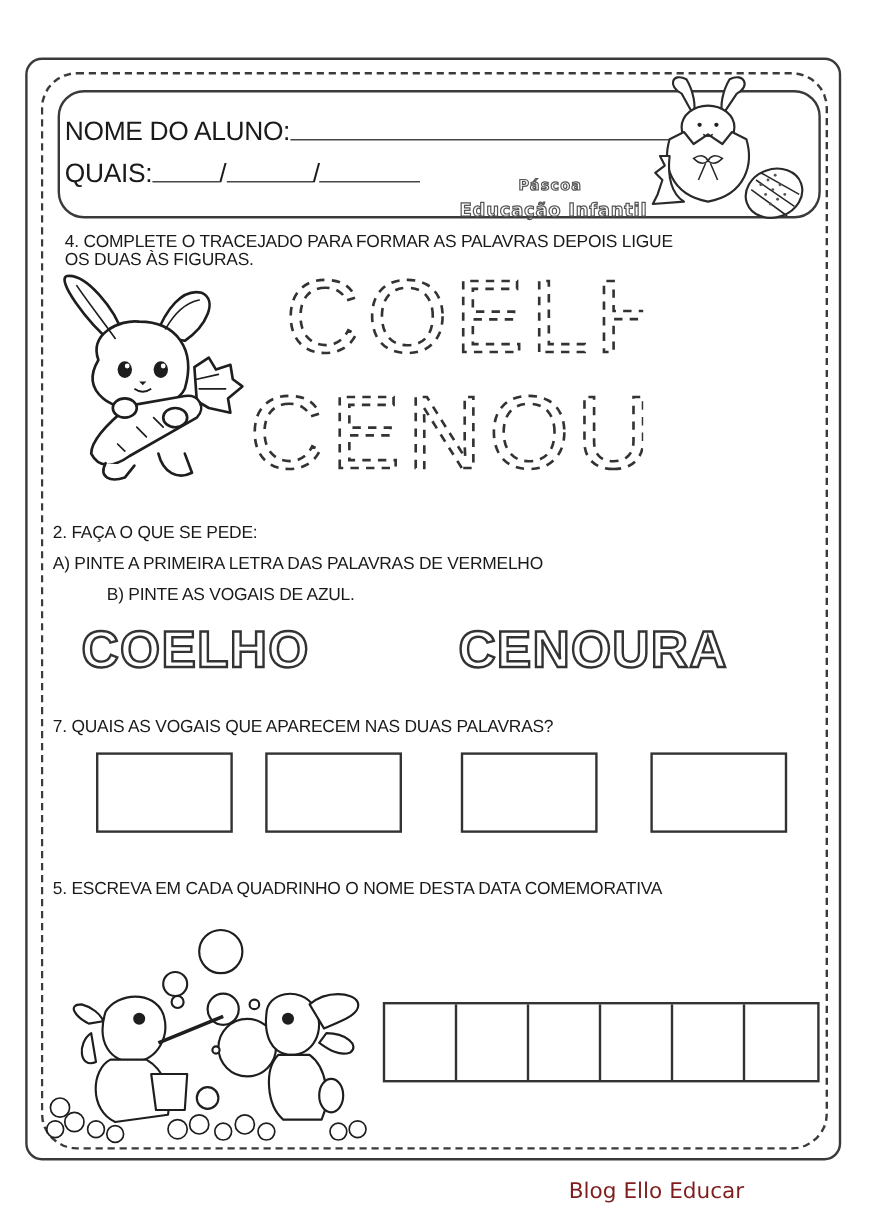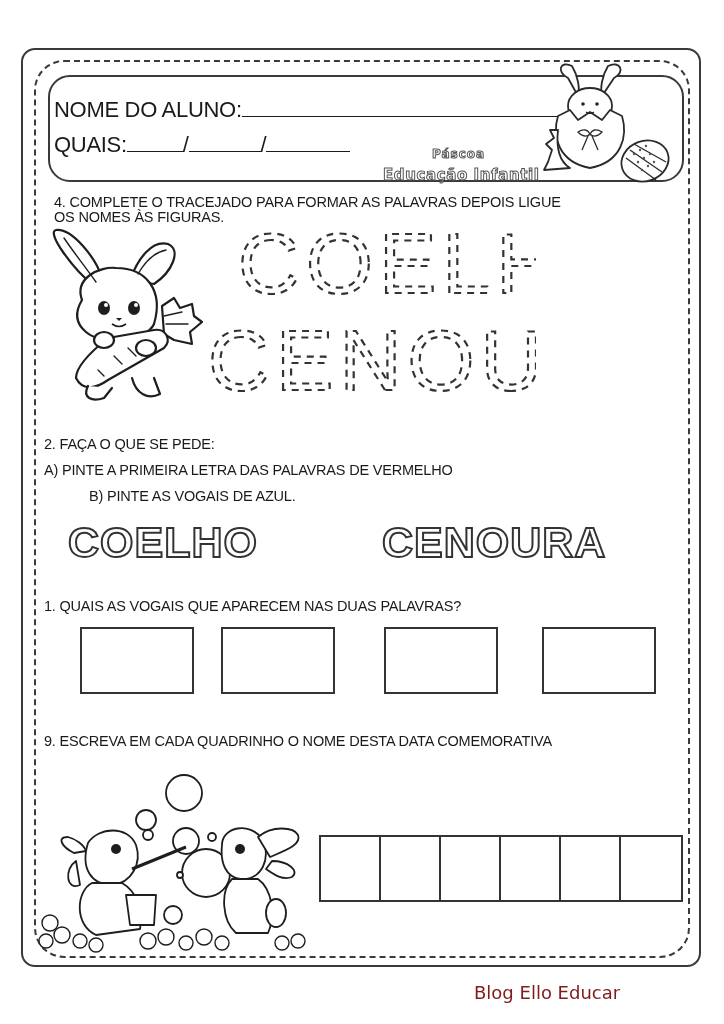--- a/index.html
+++ b/index.html
@@ -71,21 +71,21 @@
     <circle cx="108" cy="104" r="1.2"></circle>
       <circle cx="114" cy="100" r="1.2"></circle>
       <circle cx="120" cy="96" r="1.2"></circle>
     <circle cx="112" cy="112" r="1.2"></circle>
       <circle cx="118" cy="108" r="1.2"></circle>
       <circle cx="124" cy="104" r="1.2"></circle>
   </g>
 </svg>
 
 <div class="abs q" style="left:54px; top:194px;">4. COMPLETE O TRACEJADO PARA FORMAR AS PALAVRAS DEPOIS LIGUE</div>
-<div class="abs q" style="left:54px; top:209px;">OS NOMES ÀS FIGURAS.</div>
+<div class="abs q" style="left:54px; top:209px;">OS DUAS ÀS FIGURAS.</div>
 
 <svg class="abs" style="left:42px; top:228px;" width="165" height="180" viewBox="0 0 165 180">
   <g fill="#fff" stroke="#1e1e1e" stroke-width="2.2" stroke-linejoin="round" stroke-linecap="round">
     <path d="M52 58 C30 40, 4 4, 14 2 C30 0, 54 30, 60 50 Z"></path>
     <path d="M88 52 C96 30, 110 12, 126 16 C140 22, 130 44, 112 56 Z"></path>
     <path d="M40 72 C32 50, 58 38, 74 40 C104 40, 122 62, 112 96 C104 114, 60 118, 44 104 C32 94, 34 82, 40 72 Z"></path>
     <path d="M120 78 L132 70 L138 80 L150 76 L152 88 L160 94 L148 104 L150 116 L132 112 L122 106 Z"></path>
     <path d="M66 110 C56 118, 34 136, 34 150 C40 162, 52 162, 66 152 L122 120 C130 112, 124 100, 112 102 Z"></path>
     <path d="M46 158 C40 170, 50 174, 62 170 L70 160"></path>
     <path d="M90 150 C94 166, 106 172, 118 166 L112 150"></path>
@@ -113,27 +113,27 @@
   <text x="2" y="73">CENOURA</text>
 </svg>
 
 <div class="abs q" style="left:44px; top:436px;">2.  FAÇA O QUE SE PEDE:</div>
 <div class="abs q" style="left:44px; top:462px;">A) PINTE A PRIMEIRA LETRA DAS PALAVRAS DE VERMELHO</div>
 <div class="abs q" style="left:44px; top:488px;margin-left:45px;">B) PINTE AS VOGAIS DE AZUL.</div>
 
 <div class="abs outline-word" style="left:68px; top:518px;">COELHO</div>
 <div class="abs outline-word" style="left:382px; top:518px;">CENOURA</div>
 
-<div class="abs q" style="left:44px; top:598px;">1.  QUAIS AS VOGAIS QUE APARECEM NAS DUAS PALAVRAS?</div>
+<div class="abs q" style="left:44px; top:598px;">7.  QUAIS AS VOGAIS QUE APARECEM NAS DUAS PALAVRAS?</div>
 <div class="abs vowel-box" style="left:80px; top:627px;"></div>
 <div class="abs vowel-box" style="left:221px; top:627px;"></div>
 <div class="abs vowel-box" style="left:384px; top:627px;"></div>
 <div class="abs vowel-box" style="left:542px; top:627px;"></div>
 
-<div class="abs q" style="left:44px; top:733px;">9. ESCREVA EM CADA QUADRINHO  O NOME DESTA DATA COMEMORATIVA</div>
+<div class="abs q" style="left:44px; top:733px;">5. ESCREVA EM CADA QUADRINHO  O NOME DESTA DATA COMEMORATIVA</div>
 
 <svg class="abs" style="left:36px; top:765px;" width="280" height="190" viewBox="0 0 280 190">
   <g fill="#fff" stroke="#1e1e1e" stroke-width="1.8" stroke-linejoin="round">
 
     <circle cx="148" cy="28" r="18"></circle>
     <circle cx="110" cy="55" r="10"></circle>
     <circle cx="112" cy="70" r="5"></circle>
     <circle cx="150" cy="76" r="13"></circle>
     <circle cx="170" cy="108" r="24"></circle>
     <circle cx="137" cy="150" r="9"></circle>

